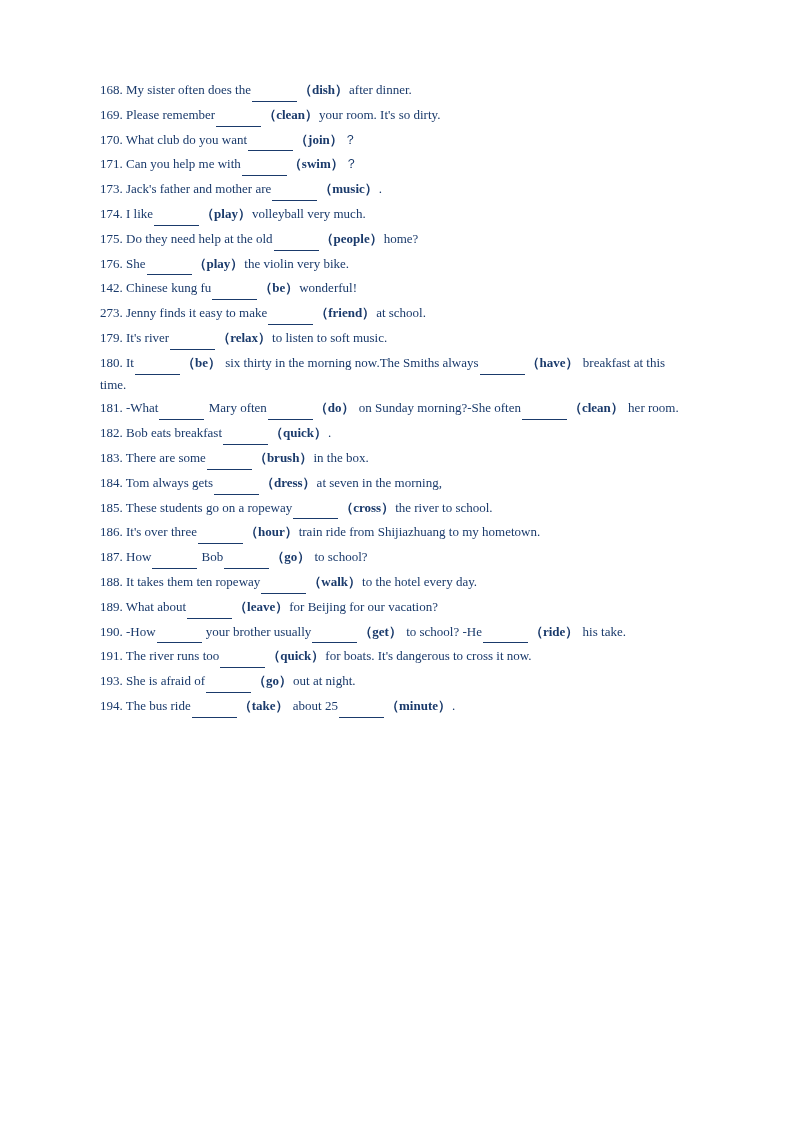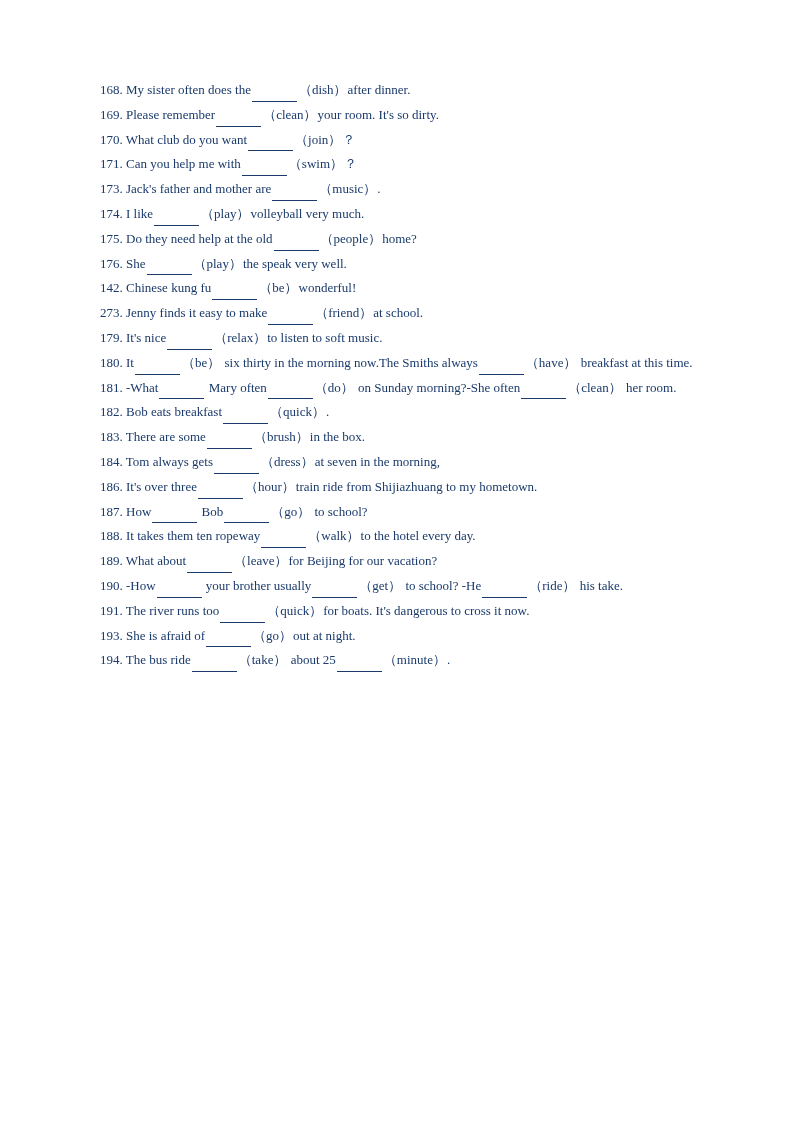--- a/index.html
+++ b/index.html
@@ -26,42 +26,44 @@
     }
     .blank {
       display: inline-block;
       border-bottom: 1px solid #1a3a6b;
       min-width: 45px;
       margin: 0 1px;
     }
     .hint {
       font-style: normal;
       margin: 16px 1px;
+      font-weight: bold;
     }
   </style>
 </head>
 <body>
 
 <ol class="exercise-list">
 <li class="exercise-item"><span>168. </span><span>My sister often does the</span><span class="blank">&nbsp;&nbsp;&nbsp;&nbsp;&nbsp;</span><span class="hint">（dish）</span><span>after dinner.</span></li>
     <li class="exercise-item"><span>169. </span><span>Please remember</span><span class="blank">&nbsp;&nbsp;&nbsp;&nbsp;&nbsp;</span><span class="hint">（clean）</span><span>your room. It's so dirty.</span></li>
     <li class="exercise-item"><span>170. </span><span>What club do you want</span><span class="blank">&nbsp;&nbsp;&nbsp;&nbsp;&nbsp;</span><span class="hint">（join）</span><span>？</span></li>
     <li class="exercise-item"><span>171. </span><span>Can you help me with</span><span class="blank">&nbsp;&nbsp;&nbsp;&nbsp;&nbsp;</span><span class="hint">（swim）</span><span>？</span></li>
     <li class="exercise-item"><span>173. </span><span>Jack's father and mother are</span><span class="blank">&nbsp;&nbsp;&nbsp;&nbsp;&nbsp;</span><span class="hint">（music）</span><span>.</span></li>
     <li class="exercise-item"><span>174. </span><span>I like</span><span class="blank">&nbsp;&nbsp;&nbsp;&nbsp;&nbsp;</span><span class="hint">（play）</span><span>volleyball very much.</span></li>
     <li class="exercise-item"><span>175. </span><span>Do they need help at the old</span><span class="blank">&nbsp;&nbsp;&nbsp;&nbsp;&nbsp;</span><span class="hint">（people）</span><span>home?</span></li>
-    <li class="exercise-item"><span>176. </span><span>She</span><span class="blank">&nbsp;&nbsp;&nbsp;&nbsp;&nbsp;</span><span class="hint">（play）</span><span>the speak very well.</span></li>
+    <li class="exercise-item"><span>176. </span><span>She</span><span class="blank">&nbsp;&nbsp;&nbsp;&nbsp;&nbsp;</span><span class="hint">（play）</span><span>the violin very bike.</span></li>
     <li class="exercise-item"><span>142. </span><span>Chinese kung fu</span><span class="blank">&nbsp;&nbsp;&nbsp;&nbsp;&nbsp;</span><span class="hint">（be）</span><span>wonderful!</span></li>
     <li class="exercise-item"><span>273. </span><span>Jenny finds it easy to make</span><span class="blank">&nbsp;&nbsp;&nbsp;&nbsp;&nbsp;</span><span class="hint">（friend）</span><span>at school.</span></li>
-    <li class="exercise-item"><span>179. </span><span>It's nice</span><span class="blank">&nbsp;&nbsp;&nbsp;&nbsp;&nbsp;</span><span class="hint">（relax）</span><span>to listen to soft music.</span></li>
+    <li class="exercise-item"><span>179. </span><span>It's river</span><span class="blank">&nbsp;&nbsp;&nbsp;&nbsp;&nbsp;</span><span class="hint">（relax）</span><span>to listen to soft music.</span></li>
     <li class="exercise-item"><span>180. </span><span>It</span><span class="blank">&nbsp;&nbsp;&nbsp;&nbsp;&nbsp;</span><span class="hint">（be）</span><span> six thirty in the morning now.The Smiths always</span><span class="blank">&nbsp;&nbsp;&nbsp;&nbsp;&nbsp;</span><span class="hint">（have）</span><span> breakfast at this time.</span></li>
     <li class="exercise-item"><span>181. </span><span>-What</span><span class="blank">&nbsp;&nbsp;&nbsp;&nbsp;&nbsp;</span><span> Mary often</span><span class="blank">&nbsp;&nbsp;&nbsp;&nbsp;&nbsp;</span><span class="hint">（do）</span><span> on Sunday morning?-She often</span><span class="blank">&nbsp;&nbsp;&nbsp;&nbsp;&nbsp;</span><span class="hint">（clean）</span><span> her room.</span></li>
     <li class="exercise-item"><span>182. </span><span>Bob eats breakfast</span><span class="blank">&nbsp;&nbsp;&nbsp;&nbsp;&nbsp;</span><span class="hint">（quick）</span><span>.</span></li>
     <li class="exercise-item"><span>183. </span><span>There are some</span><span class="blank">&nbsp;&nbsp;&nbsp;&nbsp;&nbsp;</span><span class="hint">（brush）</span><span>in the box.</span></li>
     <li class="exercise-item"><span>184. </span><span>Tom always gets</span><span class="blank">&nbsp;&nbsp;&nbsp;&nbsp;&nbsp;</span><span class="hint">（dress）</span><span>at seven in the morning,</span></li>
+    <li class="exercise-item"><span>185. </span><span>These students go on a ropeway</span><span class="blank">&nbsp;&nbsp;&nbsp;&nbsp;&nbsp;</span><span class="hint">（cross）</span><span>the river to school.</span></li>
     <li class="exercise-item"><span>186. </span><span>It's over three</span><span class="blank">&nbsp;&nbsp;&nbsp;&nbsp;&nbsp;</span><span class="hint">（hour）</span><span>train ride from Shijiazhuang to my hometown.</span></li>
     <li class="exercise-item"><span>187. </span><span>How</span><span class="blank">&nbsp;&nbsp;&nbsp;&nbsp;&nbsp;</span><span> Bob</span><span class="blank">&nbsp;&nbsp;&nbsp;&nbsp;&nbsp;</span><span class="hint">（go）</span><span> to school?</span></li>
     <li class="exercise-item"><span>188. </span><span>It takes them ten ropeway</span><span class="blank">&nbsp;&nbsp;&nbsp;&nbsp;&nbsp;</span><span class="hint">（walk）</span><span>to the hotel every day.</span></li>
     <li class="exercise-item"><span>189. </span><span>What about</span><span class="blank">&nbsp;&nbsp;&nbsp;&nbsp;&nbsp;</span><span class="hint">（leave）</span><span>for Beijing for our vacation?</span></li>
     <li class="exercise-item"><span>190. </span><span>-How</span><span class="blank">&nbsp;&nbsp;&nbsp;&nbsp;&nbsp;</span><span> your brother usually</span><span class="blank">&nbsp;&nbsp;&nbsp;</span><span class="hint">（get）</span><span> to school?  -He</span><span class="blank">&nbsp;&nbsp;&nbsp;&nbsp;&nbsp;</span><span class="hint">（ride）</span><span> his take.</span></li>
     <li class="exercise-item"><span>191. </span><span>The river runs too</span><span class="blank">&nbsp;&nbsp;&nbsp;&nbsp;&nbsp;</span><span class="hint">（quick）</span><span>for boats.    It's dangerous to cross it now.</span></li>
     <li class="exercise-item"><span>193. </span><span>She is afraid of</span><span class="blank">&nbsp;&nbsp;&nbsp;&nbsp;&nbsp;</span><span class="hint">（go）</span><span>out at night.</span></li>
     <li class="exercise-item"><span>194. </span><span>The bus ride</span><span class="blank">&nbsp;&nbsp;&nbsp;&nbsp;&nbsp;</span><span class="hint">（take）</span><span> about 25</span><span class="blank">&nbsp;&nbsp;&nbsp;&nbsp;&nbsp;</span><span class="hint">（minute）</span><span>.</span></li>
   </ol>
 

